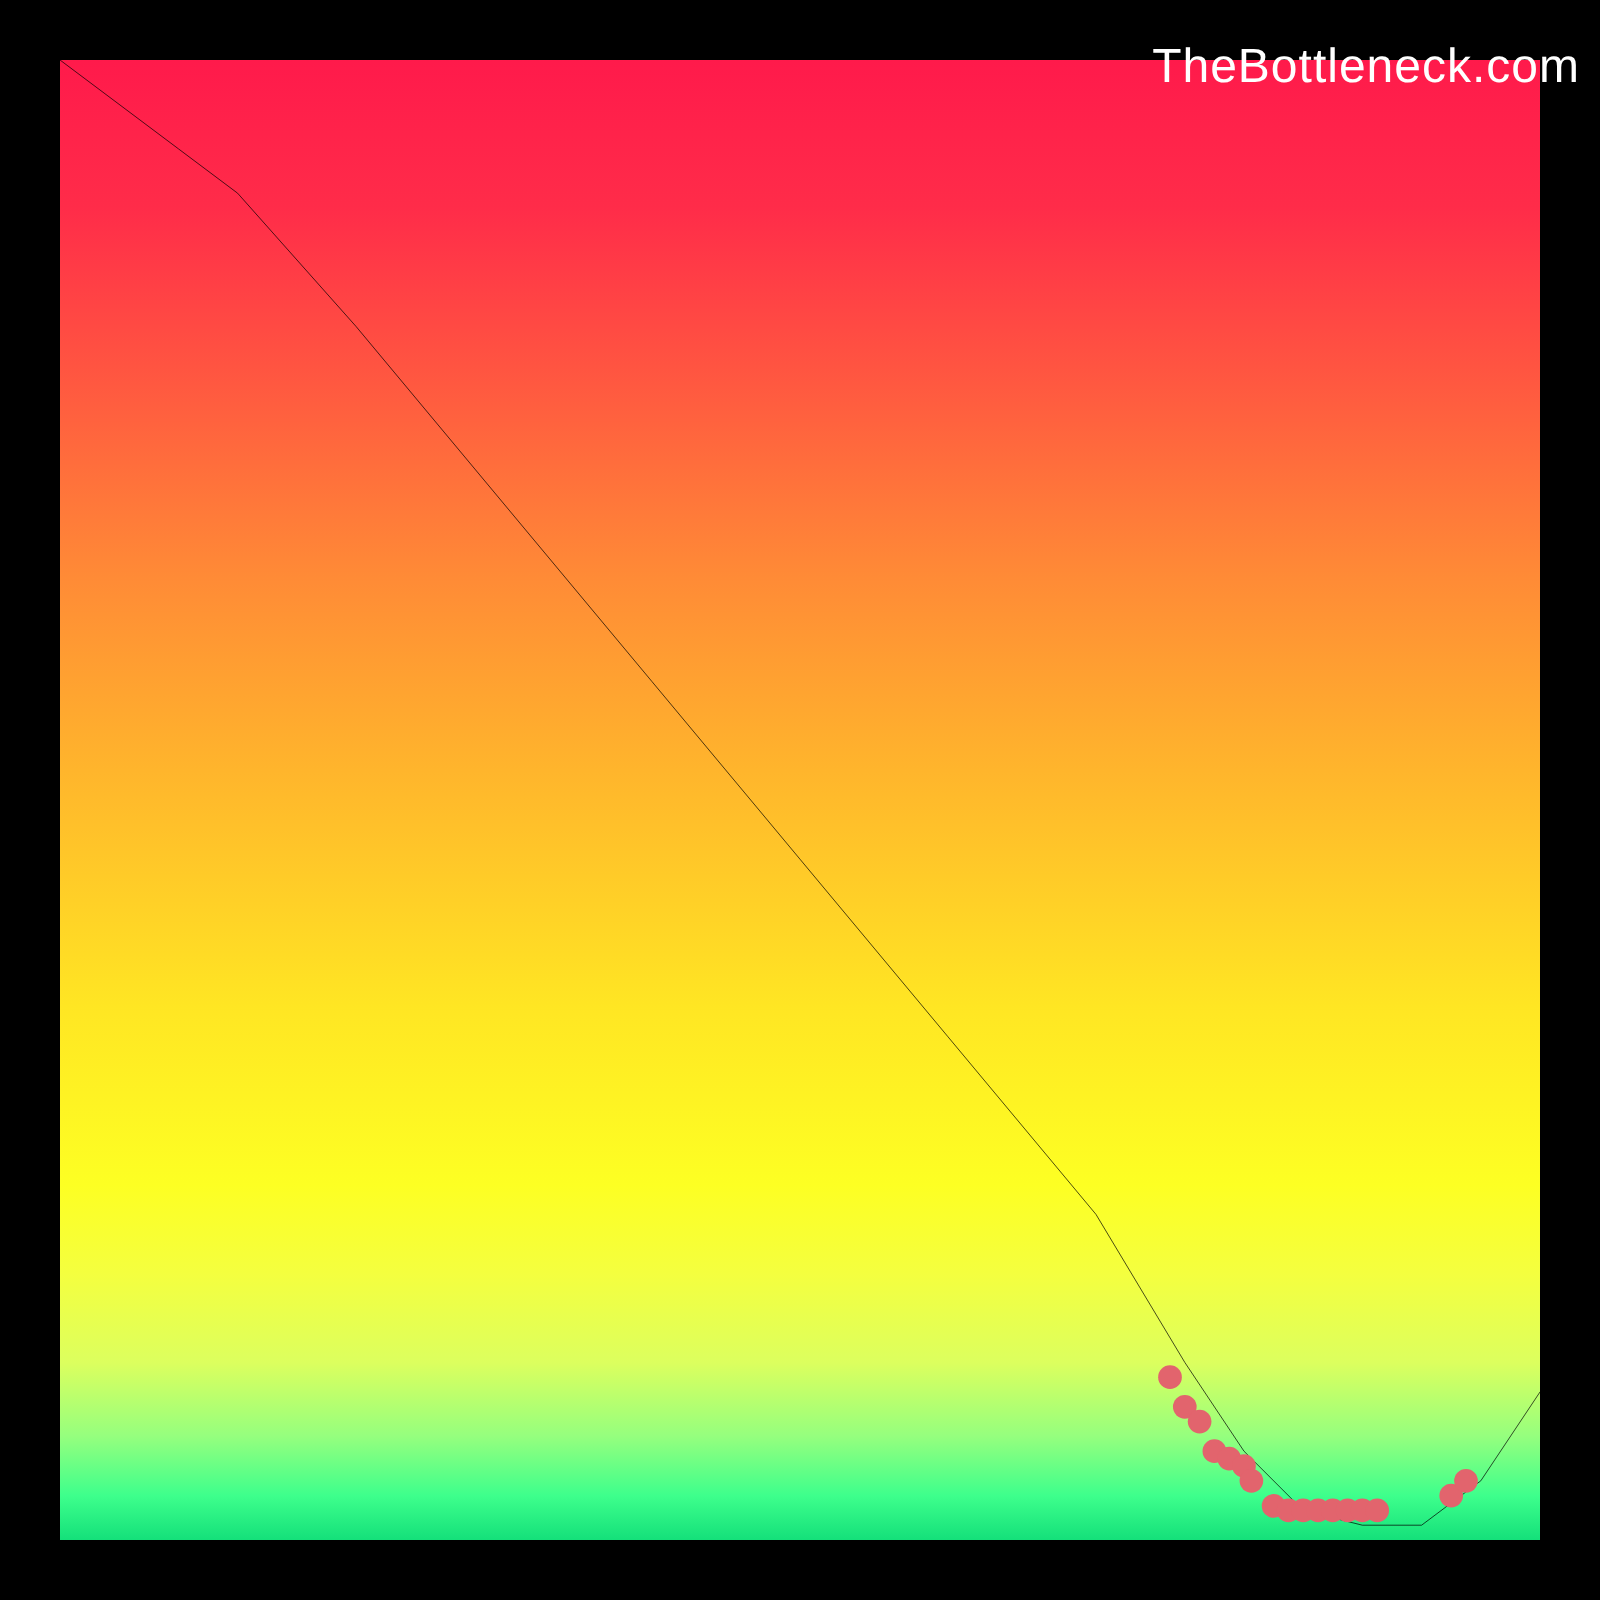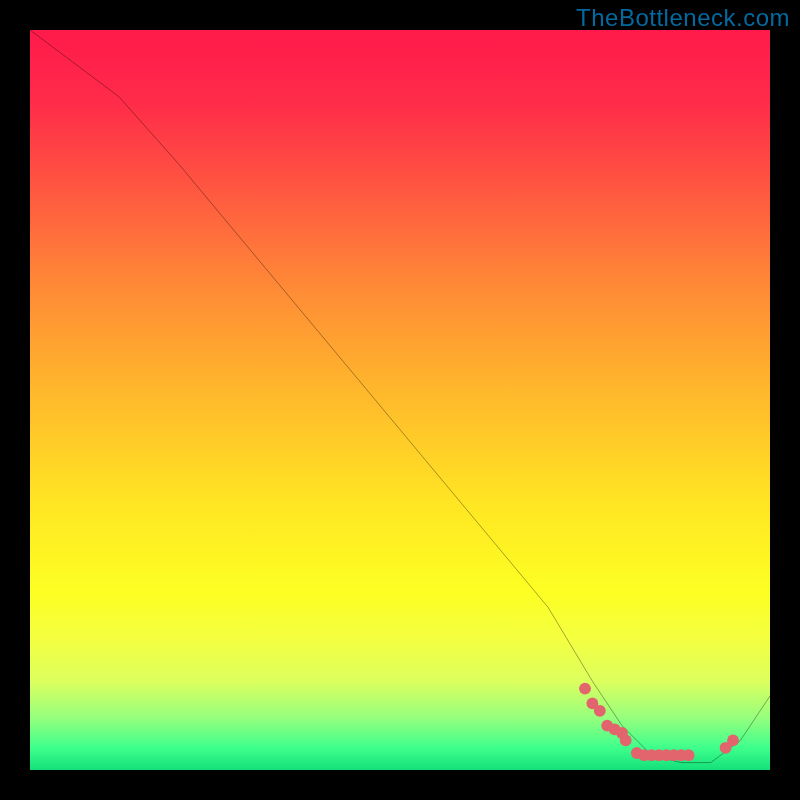--- a/index.html
+++ b/index.html
@@ -14,23 +14,23 @@
   .frame {
     position: absolute;
     top: 0;
     left: 0;
     width: 800px;
     height: 800px;
     background: #000;
   }
   .watermark {
     position: absolute;
-    top: 4px;
+    top: 20px;
     right: 10px;
-    color: #0369a1;
+    color: #ffffff;
     font-size: 24px;
     font-weight: 400;
     letter-spacing: 0.5px;
   }
   .plot-area {
     position: absolute;
     top: 30px;
     left: 30px;
     width: 740px;
     height: 740px;

